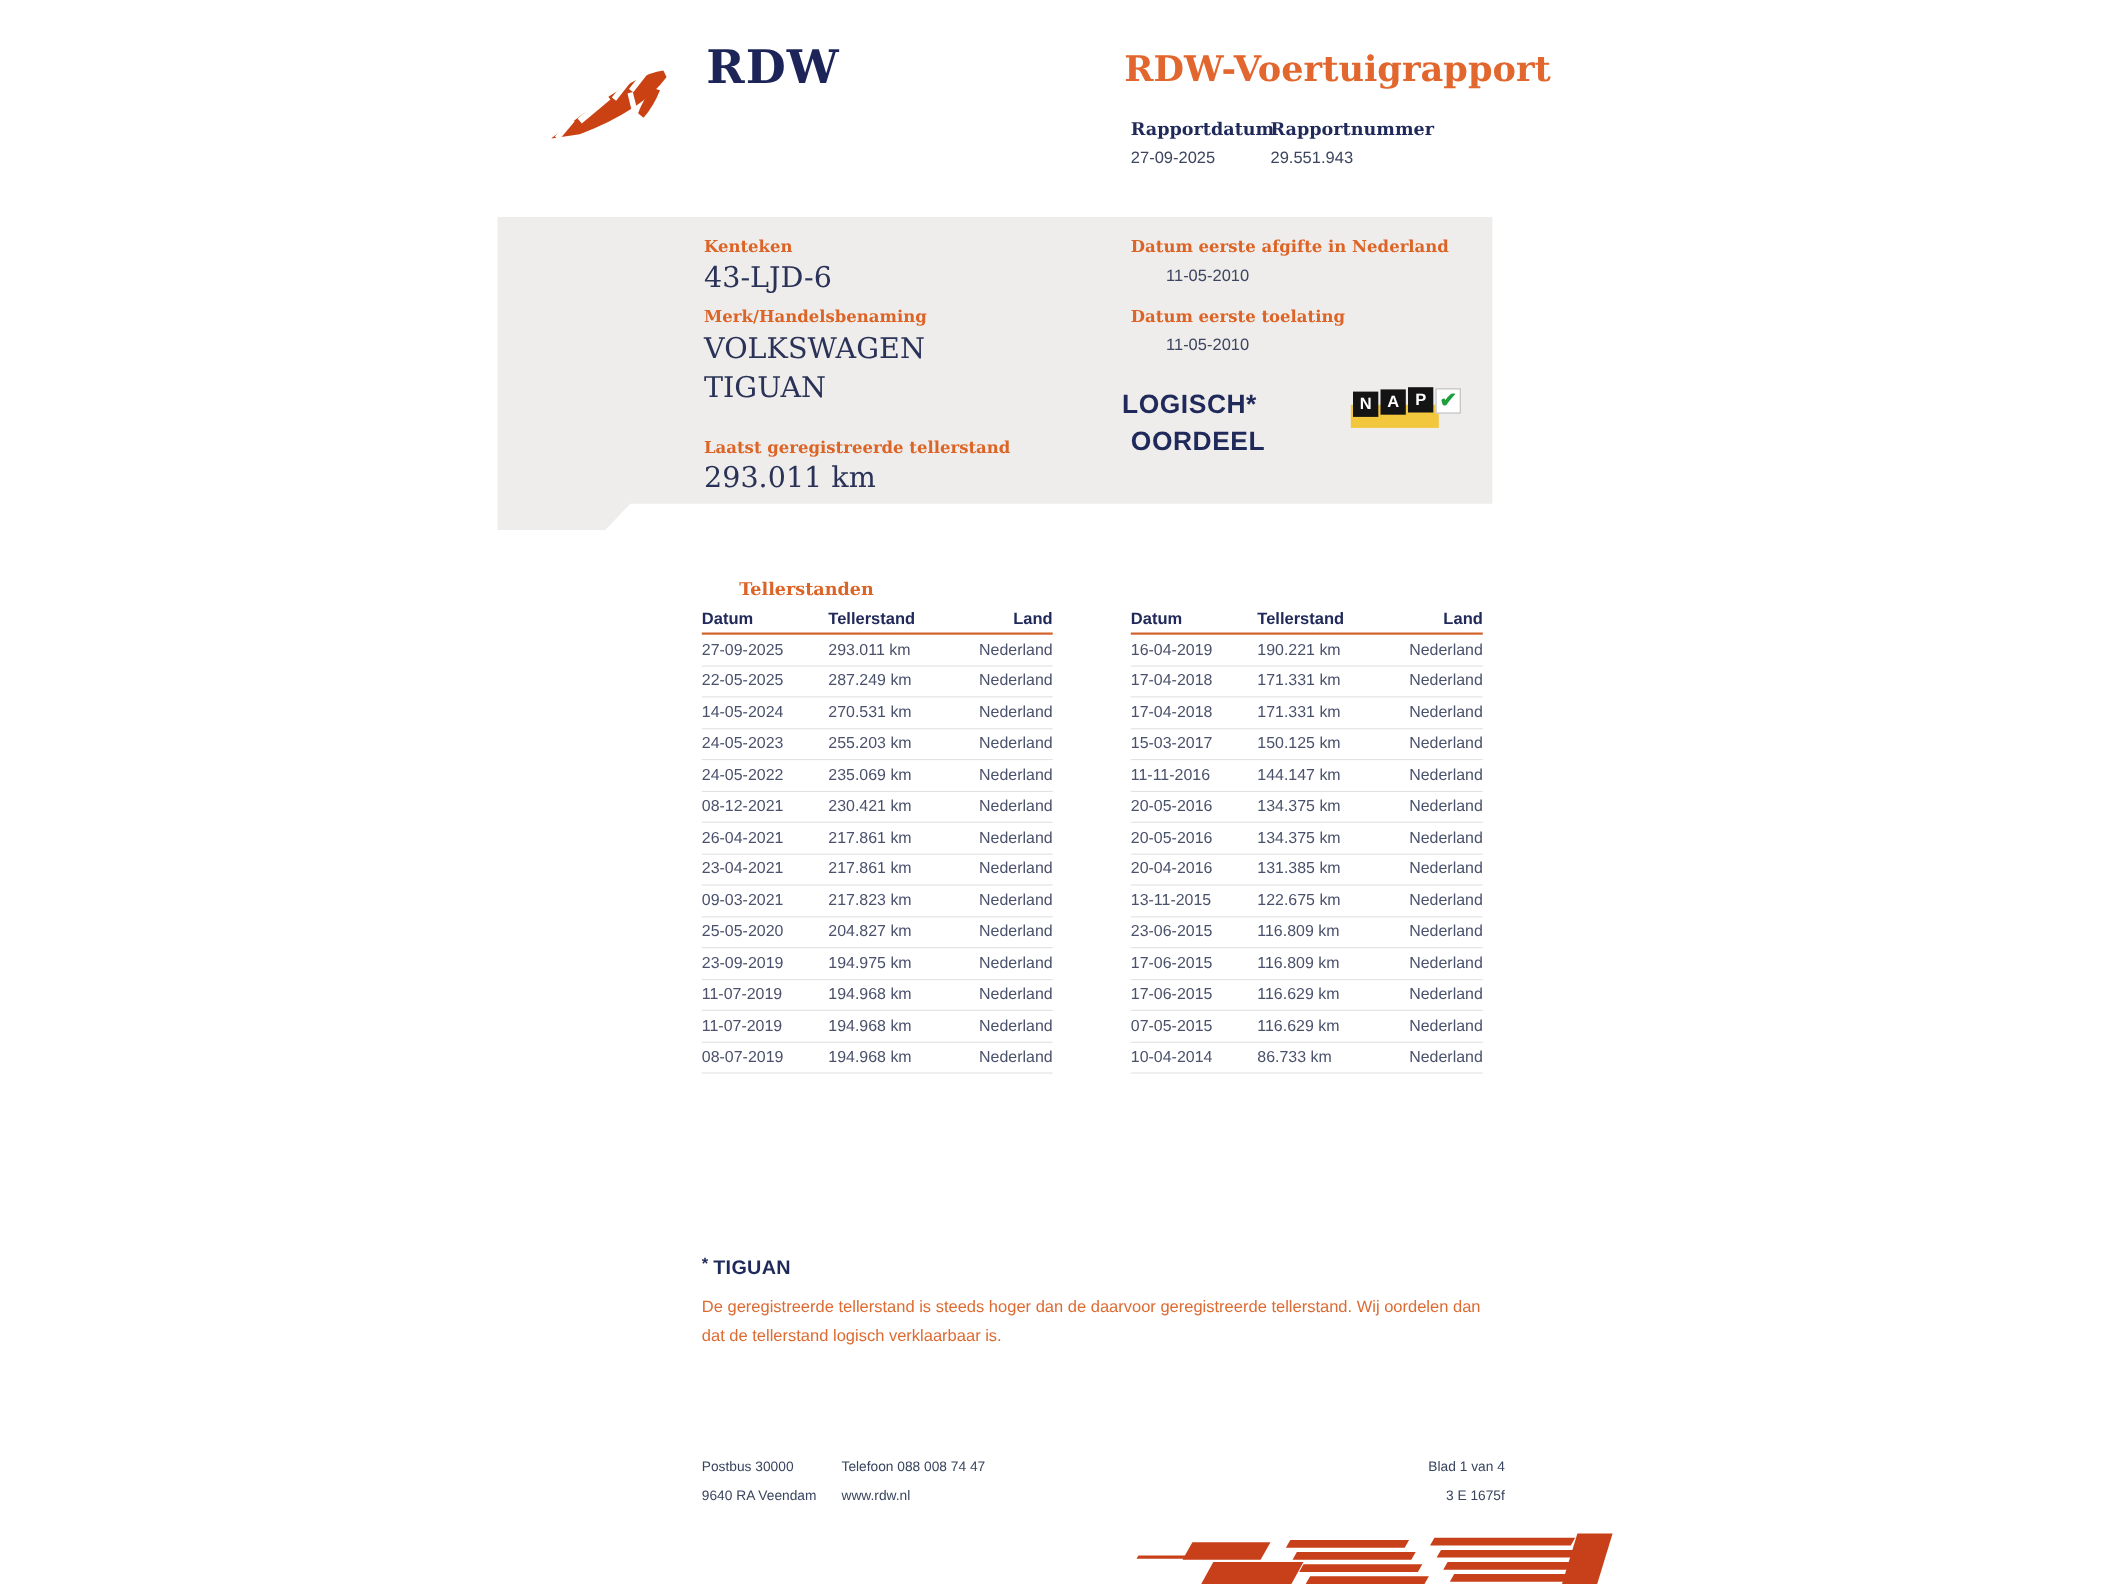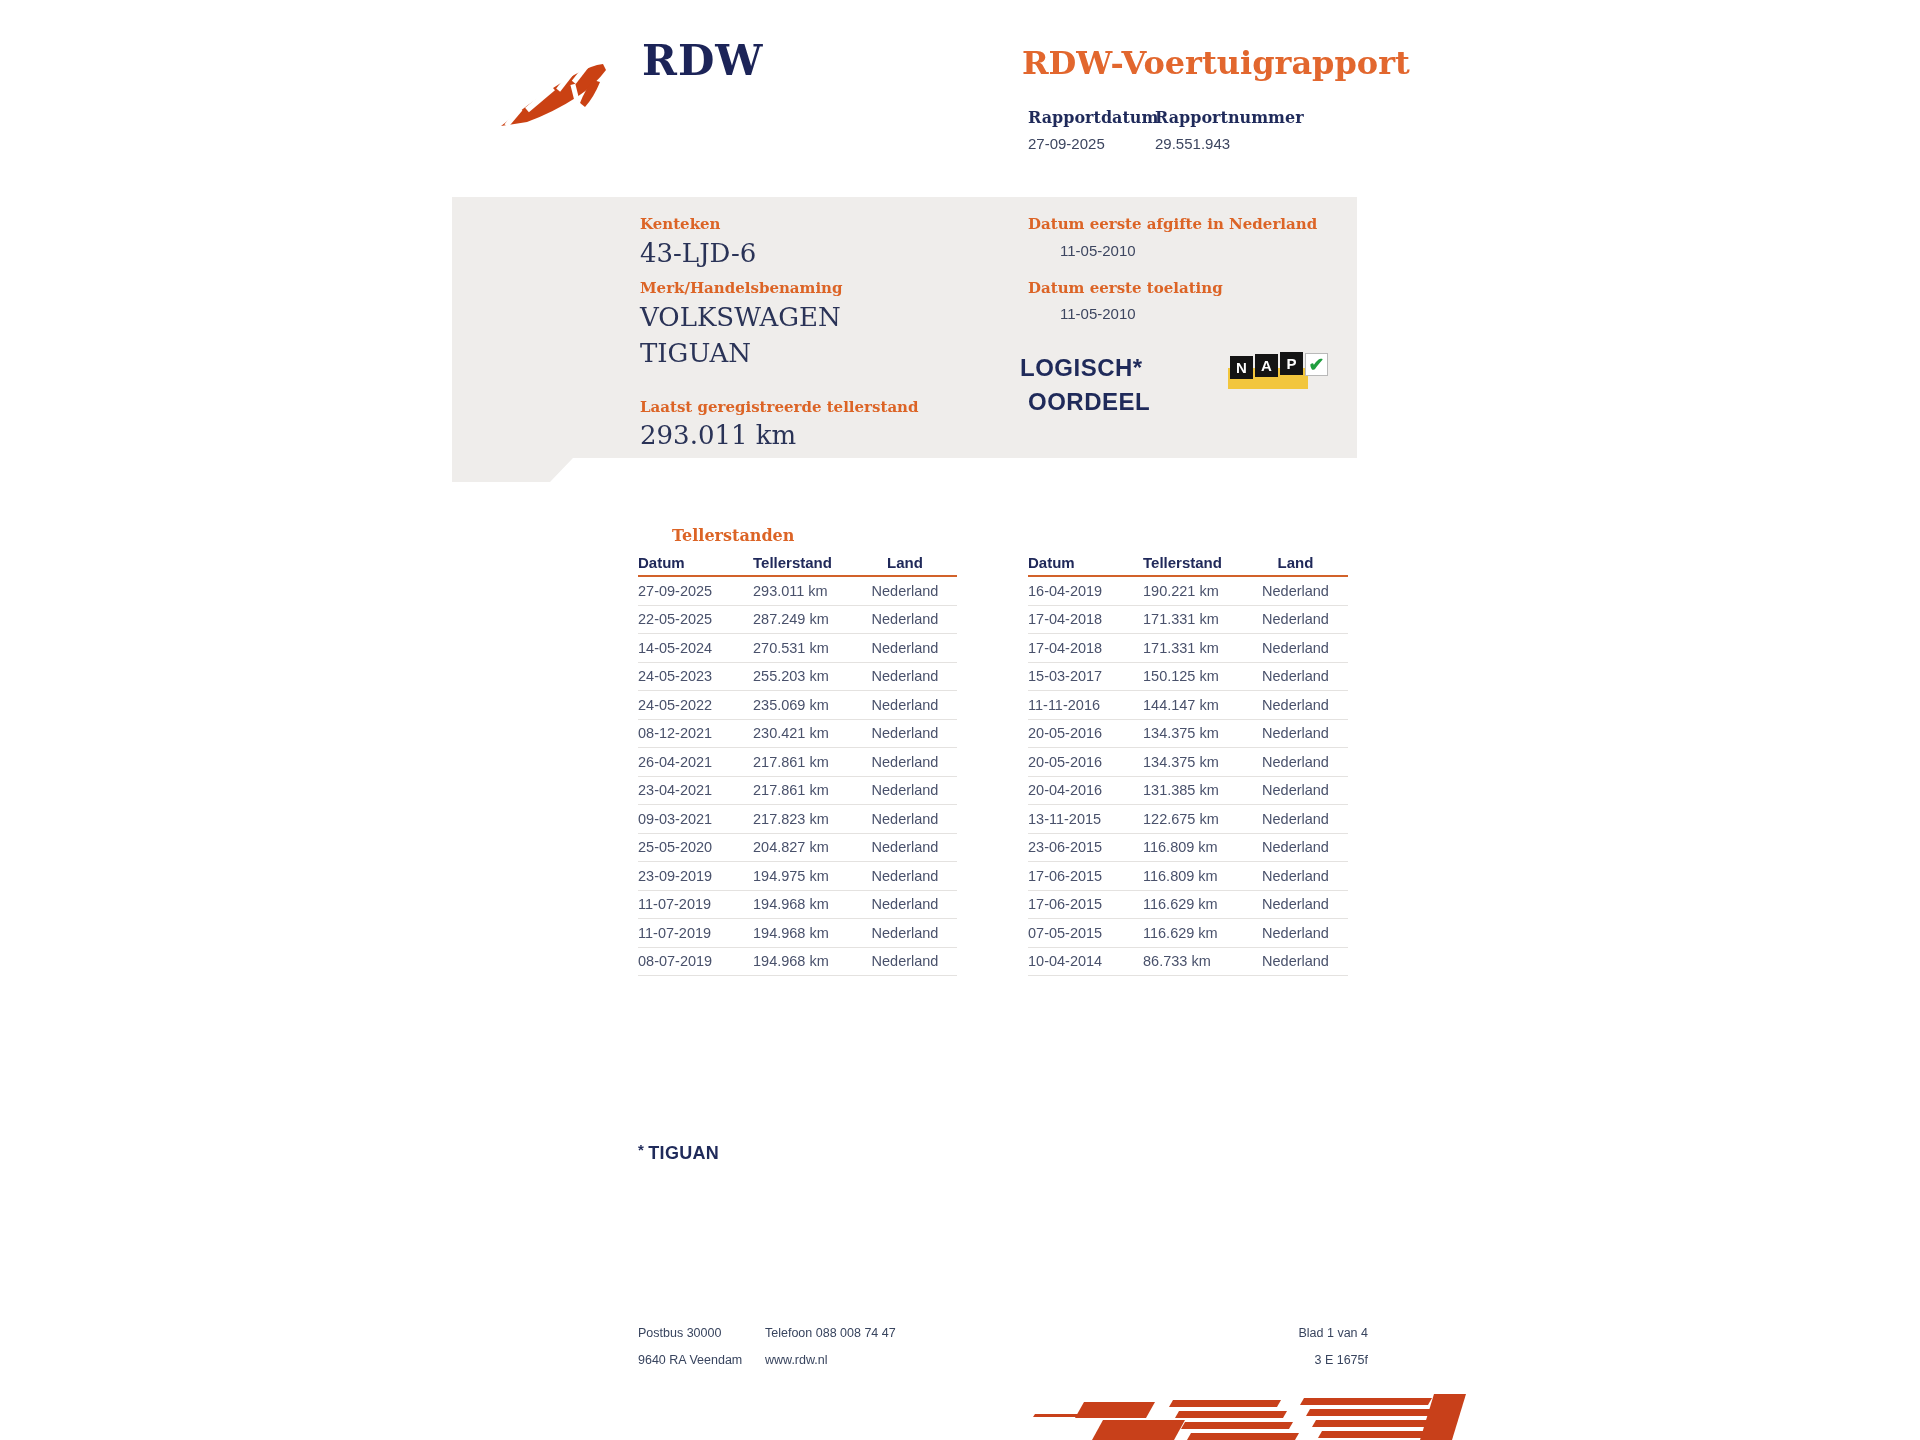--- a/index.html
+++ b/index.html
@@ -46,21 +46,21 @@
   .nap .tile.n{margin-top:4px;} .nap .tile.a{margin-top:2px;} .nap .tile.p{margin-top:0;}
   .nap .tile.chk{margin-top:1px;background:#fff;border:1px solid #b9b9b9;color:var(--nap-green);font-size:19px;width:21px;height:21px;}
   
   .section-title{left:672px;top:528px;font-size:16px;font-weight:bold;color:var(--orange);font-family:"DejaVu Serif",serif;}
   .mtable{position:absolute;top:549px;}
   .mtable.left{left:638px;width:319px;}
   .mtable.right{left:1028px;width:320px;}
   .thead,.trow{display:grid;grid-template-columns:115px 100px 1fr;align-items:center;}
   .thead{height:26px;border-bottom:2px solid var(--rule-orange);font-size:15px;font-weight:bold;color:#20295A;}
   .trow{height:27.5px;border-bottom:1px solid var(--line);font-size:14.5px;color:var(--cell);}
-  .thead .h1{text-align:left;} .thead .h2,.tc1{text-align:left;} .thead .h3,.tc2{text-align:center;}
+  .thead .h1{text-align:left;} .thead .h2,.tc1{text-align:left;} .thead .h3,.tc2{text-align:right;}
   .tc0{text-align:left;}
   
   .fn-title{left:638px;top:1142px;color:var(--navy);}
   .fn-title .star{font-size:15px;font-weight:bold;vertical-align:4px;}
   .fn-title .word{font-size:18px;font-weight:800;letter-spacing:.3px;}
   .fn-text{left:638px;top:1176px;font-size:15px;line-height:26px;color:var(--orange-body);}
   
   .foot{font-size:12.5px;color:var(--footer);}
   .foot.r{width:120px;text-align:right;}
   
@@ -281,20 +281,24 @@
           <span class="tc tc1">86.733 km</span>
           <span class="tc tc2">Nederland</span>
         </div>
       </div>
   </div>
 
   <div class="abs fn-title">
     <span class="star">*</span>
     <span class="word">TIGUAN</span>
   </div>
+  <div class="abs fn-text">
+    <div>De geregistreerde tellerstand is steeds hoger dan de daarvoor geregistreerde tellerstand. Wij oordelen dan</div>
+    <div>dat de tellerstand logisch verklaarbaar is.</div>
+  </div>
 
   <div>
     <div class="abs foot" style="left:638px;top:1327px;">Postbus 30000</div>
     <div class="abs foot" style="left:638px;top:1354px;">9640 RA Veendam</div>
     <div class="abs foot" style="left:765px;top:1327px;">Telefoon 088 008 74 47</div>
     <div class="abs foot" style="left:765px;top:1354px;">www.rdw.nl</div>
     <div class="abs foot r" style="left:1248px;top:1327px;">Blad 1 van 4</div>
     <div class="abs foot r" style="left:1248px;top:1354px;">3 E 1675f</div>
   </div>
 

